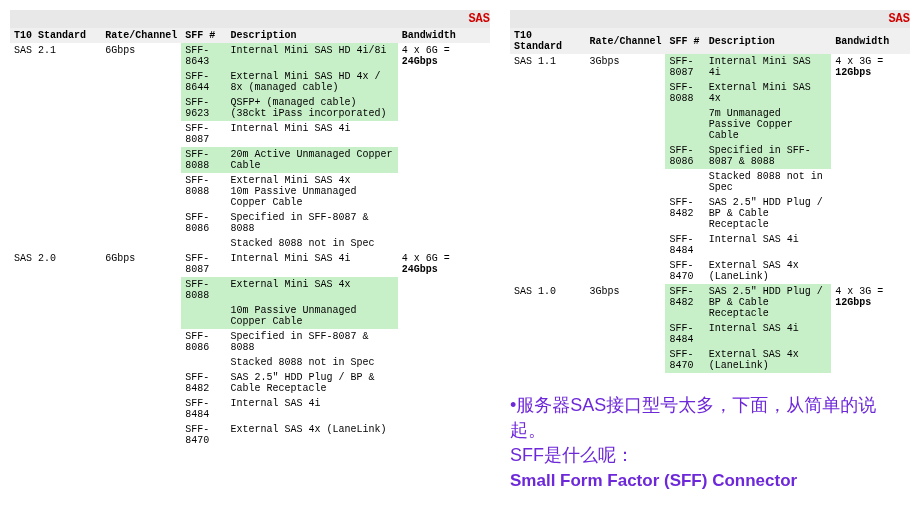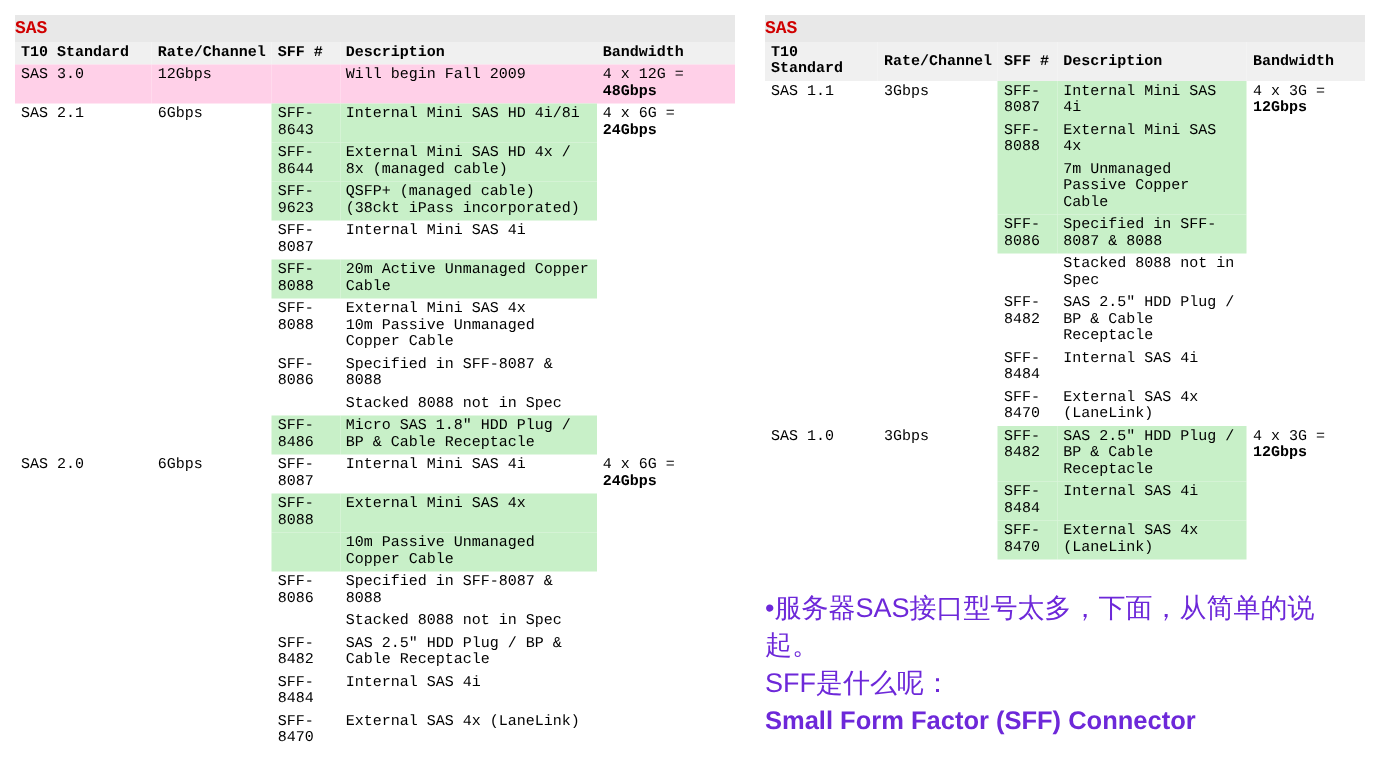--- a/index.html
+++ b/index.html
@@ -9,21 +9,21 @@
     font-size: 10px;
     background: #fff;
     display: flex;
     gap: 20px;
     width: 920px;
     box-sizing: border-box;
   }
   .left-col { width: 480px; }
   .right-col { width: 400px; }
   .title {
-    text-align: left;
+    text-align: right;
     color: #d00000;
     font-weight: bold;
     font-size: 12px;
     background: #e8e8e8;
     padding: 2px 0;
   }
   table {
     border-collapse: collapse;
     width: 100%;
     font-size: 10px;
@@ -67,27 +67,20 @@
       <tr>
         <th class="col-std">T10 Standard</th>
         <th class="col-rate">Rate/Channel</th>
         <th class="col-sff">SFF #</th>
         <th class="col-desc">Description</th>
         <th class="col-bw">Bandwidth</th>
       </tr>
     </thead>
     <tbody id="left-body">
         <tr>
-          <td class="pink">SAS 3.0</td>
-          <td class="pink">12Gbps</td>
-          <td class="pink"></td>
-          <td class="pink">Will begin Fall 2009</td>
-          <td class="pink">4 x 12G = <span class="bold">48Gbps</span></td>
-        </tr>
-        <tr>
           <td class="">SAS 2.1</td>
           <td class="">6Gbps</td>
           <td class="green">SFF-8643</td>
           <td class="green">Internal Mini SAS HD 4i/8i</td>
           <td class="">4 x 6G = <span class="bold">24Gbps</span></td>
         </tr>
         <tr>
           <td class=""></td>
           <td class=""></td>
           <td class="green">SFF-8644</td>
@@ -127,27 +120,20 @@
           <td class=""></td>
           <td class="">SFF-8086</td>
           <td class="">Specified in SFF-8087 &amp; 8088</td>
           <td class=""></td>
         </tr>
         <tr>
           <td class=""></td>
           <td class=""></td>
           <td class=""></td>
           <td class="">Stacked 8088 not in Spec</td>
-          <td class=""></td>
-        </tr>
-        <tr>
-          <td class=""></td>
-          <td class=""></td>
-          <td class="green">SFF-8486</td>
-          <td class="green">Micro SAS 1.8" HDD Plug / BP &amp; Cable Receptacle</td>
           <td class=""></td>
         </tr>
         <tr>
           <td class="">SAS 2.0</td>
           <td class="">6Gbps</td>
           <td class="">SFF-8087</td>
           <td class="">Internal Mini SAS 4i</td>
           <td class="">4 x 6G = <span class="bold">24Gbps</span></td>
         </tr>
         <tr>

